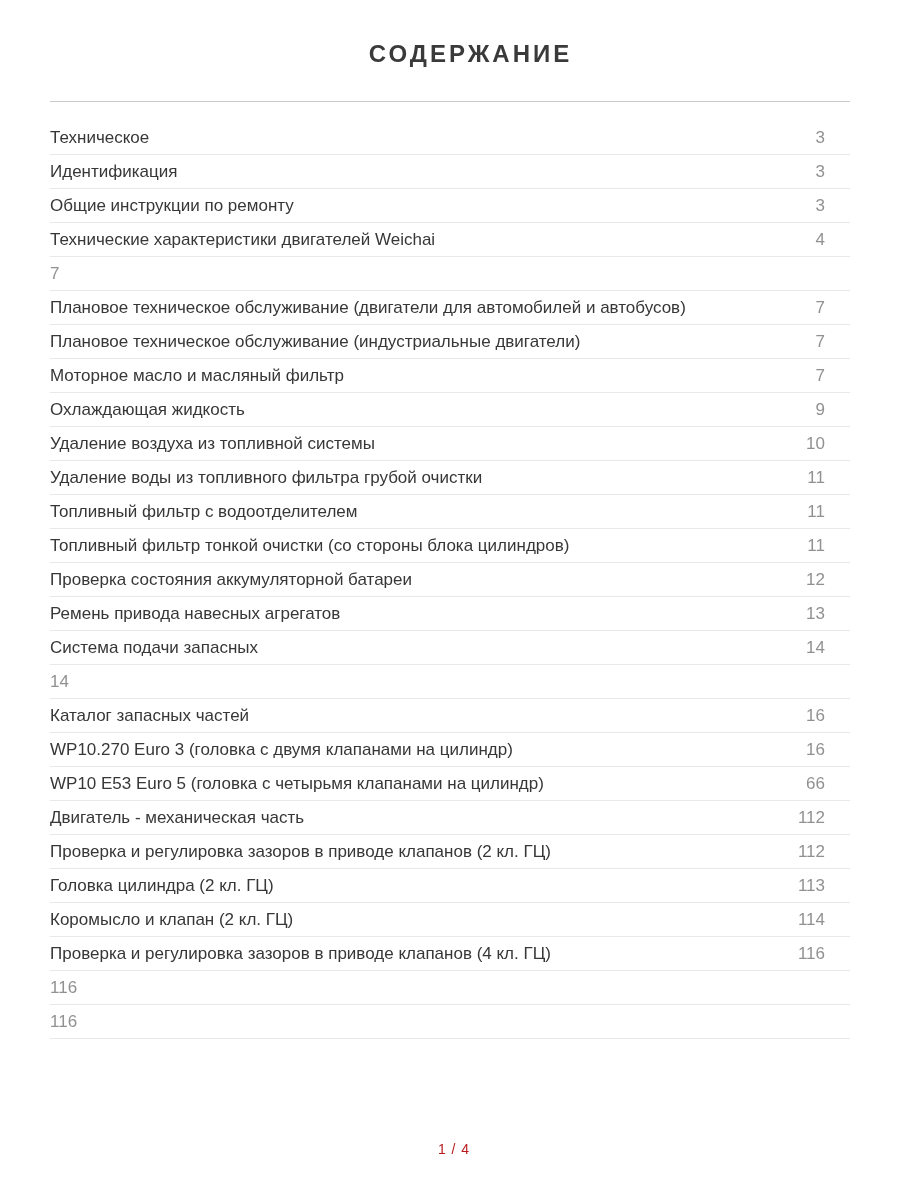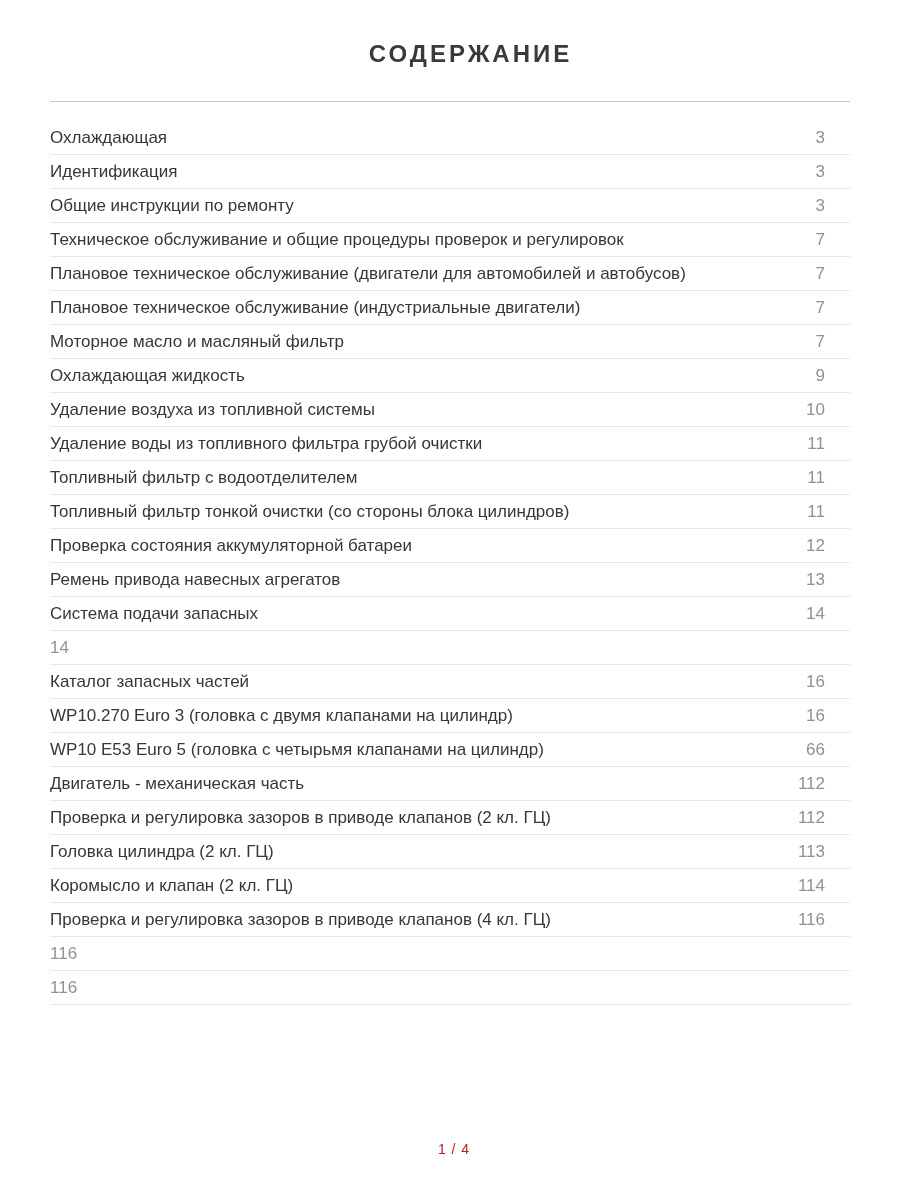--- a/index.html
+++ b/index.html
@@ -75,37 +75,40 @@
 
 <div class="page">
 
   <h1 class="doc-title">СОДЕРЖАНИЕ</h1>
 
   <hr class="title-divider">
 
   <div class="toc">
 
       <div class="toc-row">
-        <span class="toc-label">Охлаждающая</span>
+        <span class="toc-label">Техническое</span>
         <span class="toc-page">3</span>
       </div>
 
       <div class="toc-row">
         <span class="toc-label">Идентификация</span>
         <span class="toc-page">3</span>
       </div>
 
       <div class="toc-row">
         <span class="toc-label">Общие инструкции по ремонту</span>
         <span class="toc-page">3</span>
       </div>
 
-
-      <div class="toc-row">
-        <span class="toc-label">Техническое обслуживание и общие процедуры проверок и регулировок</span>
+      <div class="toc-row">
+        <span class="toc-label">Технические характеристики двигателей Weichai</span>
+        <span class="toc-page">4</span>
+      </div>
+
+      <div class="toc-row">
         <span class="toc-page">7</span>
       </div>
 
       <div class="toc-row">
         <span class="toc-label">Плановое техническое обслуживание (двигатели для автомобилей и автобусов)</span>
         <span class="toc-page">7</span>
       </div>
 
       <div class="toc-row">
         <span class="toc-label">Плановое техническое обслуживание (индустриальные двигатели)</span>

